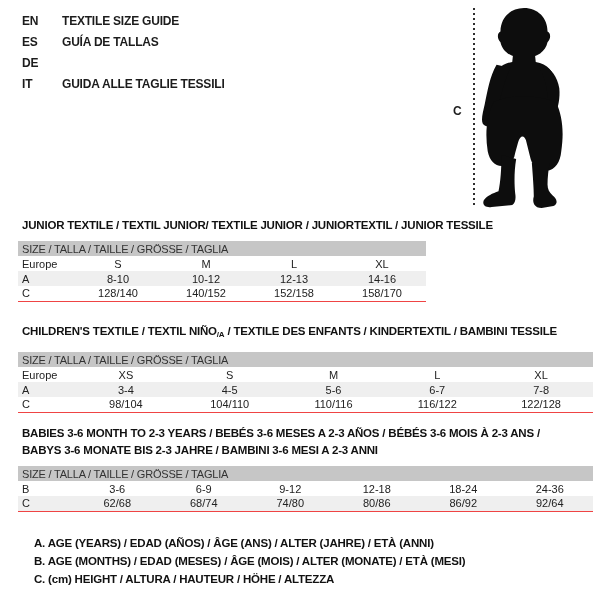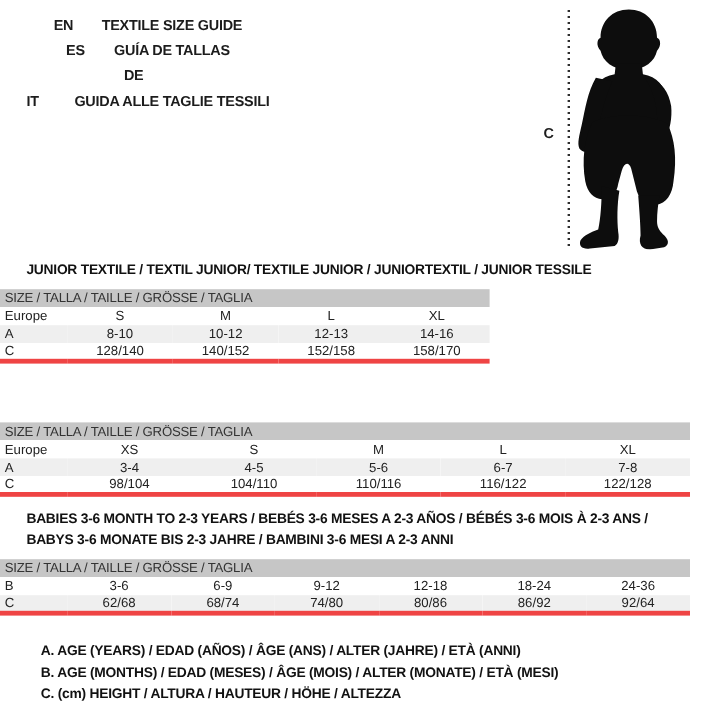--- a/index.html
+++ b/index.html
@@ -9,21 +9,21 @@
     width: 600px;
     height: 600px;
     background: #ffffff;
     font-family: "Liberation Sans", sans-serif;
     color: #1c1c1c;
     overflow: hidden;
   }
 
   
   .lang-block { position: absolute; left: 22px; top: 10px; }
-  .lang-row { display: flex; height: 21px; align-items: center; justify-content: center; }
+  .lang-row { display: flex; height: 21px; align-items: center; }
   .lang-code {
     width: 40px; font-weight: 700; font-size: 12px; letter-spacing: -0.2px;
   }
   .lang-text { font-weight: 700; font-size: 12px; letter-spacing: -0.2px; }
 
   
   .height-line {
     position: absolute; left: 473px; top: 8px; width: 2px; height: 200px;
     background: repeating-linear-gradient(to bottom, #2e2e2e 0 2px, transparent 2px 5px);
   }
@@ -36,24 +36,24 @@
   
   .sec-title {
     position: absolute; left: 22px;
     font-weight: 700; font-size: 11.5px; letter-spacing: -0.2px; color: #111;
     line-height: 17px; white-space: nowrap;
   }
   .sec-title sub.nino { font-size: 8px; vertical-align: -2px; }
 
   
   table.size-table {
-    position: absolute; left: 0;
+    position: absolute; left: 18px;
     border-collapse: collapse; table-layout: fixed;
     font-size: 11px; color: #222;
-    border-bottom: 4px solid #ef4444;
+    border-bottom: 1px solid #ef4444;
   }
   table.size-table td { height: 15px; text-align: center; overflow: hidden; white-space: nowrap; }
   table.size-table td.lbl { text-align: left; padding-left: 4px; margin-left: 12px; }
   table.size-table tr.bar td {
     background: #c6c6c6; text-align: left; padding-left: 4px;
     color: #333; font-size: 11px; letter-spacing: -0.2px; height: 15px;
   }
   table.size-table tr.alt td { background: #efefef; }
   #junior-table { top: 241px; width: 408px; }
   #children-table { top: 352px; width: 575px; }
@@ -142,20 +142,23 @@
     <tr>
       <td class="lbl">C</td>
       <td>128/140</td>
       <td>140/152</td>
       <td>152/158</td>
       <td>158/170</td>
     </tr>
   </tbody>
     </table>
 
+  <div class="sec-title" style="top:323px">
+    <span>CHILDREN'S TEXTILE / TEXTIL NIÑO</span><sub class="nino">/A</sub><span> / TEXTILE DES ENFANTS / KINDERTEXTIL / BAMBINI TESSILE</span>
+  </div>
   <table class="size-table" id="children-table">
     <colgroup>
         <col style="width:56px">
         <col>
         <col>
         <col>
         <col>
         <col>
       </colgroup>
     <tbody>

